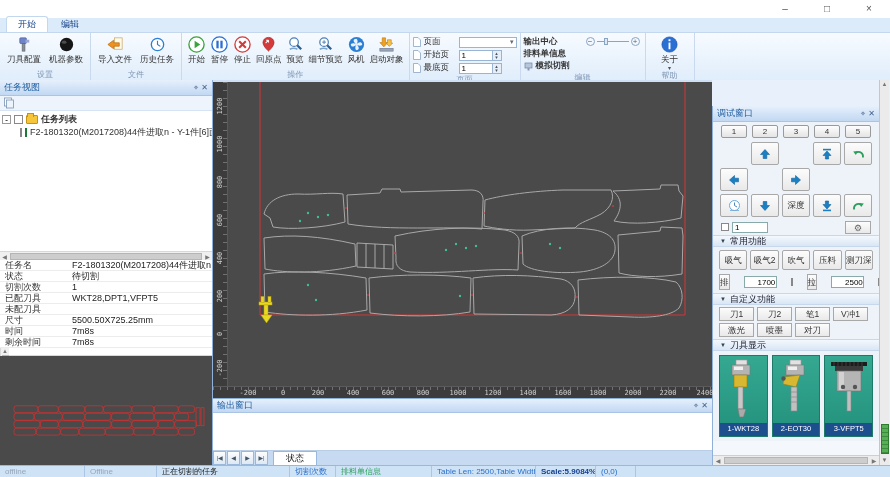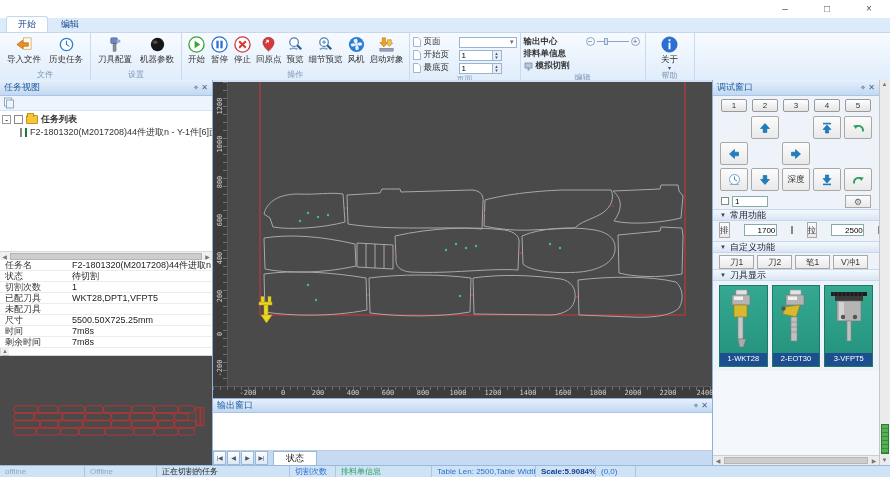--- a/index.html
+++ b/index.html
@@ -84,21 +84,21 @@
   .hruler { height:12px; background:#3c3c3c; border-top:1px solid #5a5a5a; position:relative;
             background-image:repeating-linear-gradient(to right,#707070 0 1px,transparent 1px 7px); background-size:100% 3px; background-repeat:no-repeat; }
   .htick { position:absolute; top:2px; transform:translateX(-50%); color:#cfcfcf; font-size:7px; font-family:"DejaVu Sans Mono",monospace; }
   .output-panel { flex:1; display:flex; flex-direction:column; border-top:1px solid #8fb0d8; }
   .output-body { flex:1; background:#fff; border-bottom:1px solid #b9cde6; }
   .output-tabs { height:14px; background:#c6dbf2; display:flex; align-items:stretch; }
   .navbtn { width:13px; border:1px solid #9ab8dc; background:linear-gradient(#fdfdfd,#dde8f4); font-size:6px; color:#456; text-align:center; line-height:12px; margin-right:1px; }
   .wtab { background:#fff; border:1px solid #9ab8dc; border-bottom:none; padding:0 12px; line-height:13px; margin-left:4px; color:#222; }
 
   
-  .right-panel { width:167px; background:#eef3fa; border-left:1px solid #8fb0d8; display:flex; flex-direction:column; font-size:9px; }
+  .right-panel { width:167px; background:#eef3fa; border-left:1px solid #8fb0d8; display:flex; flex-direction:column; font-size:9px;margin-top:26px; }
   .numrow { height:18px; display:flex; gap:5px; padding:3px 8px 2px; }
   .nbtn { flex:1; border:1px solid #9a9a9a; background:linear-gradient(#fefefe,#e4e4e4); border-radius:2px; text-align:center; line-height:11px; font-size:8px; }
   .jogpad { display:grid; grid-template-columns:repeat(5,1fr); gap:3px; padding:2px 7px; }
   .jbtn { height:23px; border:1px solid #a8a8a8; background:linear-gradient(#fcfcfc,#e9e9e9); border-radius:2px; display:flex; align-items:center; justify-content:center; font-size:8.5px; }
   .jempty { height:23px; }
   .jogval { height:16px; display:flex; align-items:center; gap:3px; padding:0 8px; }
   .jogval input { width:36px; height:11px; border:1px solid #8aa; font-size:8px; padding-left:2px; font-family:inherit; }
   .gearbtn { margin-left:auto; width:26px; height:13px; border:1px solid #a8a8a8; background:linear-gradient(#fcfcfc,#e9e9e9); text-align:center; line-height:12px; font-size:9px; color:#666; }
   .shead { height:12px; background:linear-gradient(#f3f8fd,#d9e6f5); border-top:1px solid #c7d7ec; border-bottom:1px solid #c7d7ec; display:flex; align-items:center; gap:4px; padding:0 7px; color:#223; }
   .shead .tri { font-size:6px; color:#345; }
@@ -144,55 +144,55 @@
     <div class="rtab active">开始</div>
     <div class="rtab">编辑</div>
   </div>
 
   <div class="ribbon-body">
 
     <div class="rgroup">
       <div class="rgroup-content">
         <div class="bigbtn">
           <svg class="icon20" viewBox="0 0 20 20">
-              <rect x="9" y="3" width="8" height="12" fill="#fffbe8" stroke="#c9a96a" stroke-width="0.8"></rect>
-              <path d="M2,10 L8,5.5 V8.2 H14 V11.8 H8 V14.5 Z" fill="#f09020" stroke="#b06a10" stroke-width="0.7"></path>
-            </svg>
-          <span class="cap">导入文件</span>
+              <rect x="5" y="3" width="7" height="6" rx="1" fill="#6f84c8" stroke="#4a5fa0" stroke-width="0.7"></rect>
+              <rect x="11" y="5" width="4" height="3" fill="#9aa8d8"></rect>
+              <rect x="7.5" y="9" width="3" height="8" fill="#8a8f98" stroke="#5a5f68" stroke-width="0.6"></rect>
+            </svg>
+          <span class="cap">刀具配置</span>
         </div>
         <div class="bigbtn">
           <svg class="icon20" viewBox="0 0 20 20">
-              <circle cx="10" cy="10" r="6.5" fill="#fff" stroke="#2a7fd4" stroke-width="1.4"></circle>
-              <path d="M10,6 V10 L13,12" fill="none" stroke="#2a7fd4" stroke-width="1.2"></path>
-            </svg>
-          <span class="cap">历史任务</span>
-        </div>
-      </div>
-      <div class="rgroup-label">文件</div>
+              <circle cx="10" cy="10" r="7" fill="#161616"></circle>
+              <ellipse cx="7.5" cy="7.5" rx="2.5" ry="1.6" fill="#4d4d4d"></ellipse>
+            </svg>
+          <span class="cap">机器参数</span>
+        </div>
+      </div>
+      <div class="rgroup-label">设置</div>
     </div>
 
     <div class="rgroup">
       <div class="rgroup-content">
         <div class="bigbtn">
           <svg class="icon20" viewBox="0 0 20 20">
-              <rect x="5" y="3" width="7" height="6" rx="1" fill="#6f84c8" stroke="#4a5fa0" stroke-width="0.7"></rect>
-              <rect x="11" y="5" width="4" height="3" fill="#9aa8d8"></rect>
-              <rect x="7.5" y="9" width="3" height="8" fill="#8a8f98" stroke="#5a5f68" stroke-width="0.6"></rect>
-            </svg>
-          <span class="cap">刀具配置</span>
+              <rect x="9" y="3" width="8" height="12" fill="#fffbe8" stroke="#c9a96a" stroke-width="0.8"></rect>
+              <path d="M2,10 L8,5.5 V8.2 H14 V11.8 H8 V14.5 Z" fill="#f09020" stroke="#b06a10" stroke-width="0.7"></path>
+            </svg>
+          <span class="cap">导入文件</span>
         </div>
         <div class="bigbtn">
           <svg class="icon20" viewBox="0 0 20 20">
-              <circle cx="10" cy="10" r="7" fill="#161616"></circle>
-              <ellipse cx="7.5" cy="7.5" rx="2.5" ry="1.6" fill="#4d4d4d"></ellipse>
-            </svg>
-          <span class="cap">机器参数</span>
-        </div>
-      </div>
-      <div class="rgroup-label">设置</div>
+              <circle cx="10" cy="10" r="6.5" fill="#fff" stroke="#2a7fd4" stroke-width="1.4"></circle>
+              <path d="M10,6 V10 L13,12" fill="none" stroke="#2a7fd4" stroke-width="1.2"></path>
+            </svg>
+          <span class="cap">历史任务</span>
+        </div>
+      </div>
+      <div class="rgroup-label">文件</div>
     </div>
 
     <div class="rgroup">
       <div class="rgroup-content">
         <div class="opbtn">
           <svg class="icon20" viewBox="0 0 20 20">
               <circle cx="10" cy="10" r="8" fill="#fff" stroke="#3aa33a" stroke-width="1.4"></circle>
               <path d="M8,6 L14,10 L8,14 Z" fill="#3aa33a"></path>
             </svg>
           <span class="cap">开始</span>
@@ -651,38 +651,50 @@
       <div class="jogval">
         <span class="ccb"></span>
         <input value="1" style="">
         <div class="gearbtn"><span>⚙</span></div>
       </div>
 
       <div class="shead">
         <span class="tri">▼</span>
         <span>常用功能</span>
       </div>
+      <div class="btnrow">
+        <div class="fbtn">吸气</div>
+        <div class="fbtn">吸气2</div>
+        <div class="fbtn">吹气</div>
+        <div class="fbtn">压料</div>
+        <div class="fbtn">测刀深</div>
+      </div>
       <div class="feedrow">
         <div class="fb">排料</div>
         <input value="1700" style="">
         <span class="ccb"></span>
         <div class="fb">拉料</div>
         <input value="2500" style="">
         <span class="ccb"></span>
       </div>
 
       <div class="shead">
         <span class="tri">▼</span>
         <span>自定义功能</span>
       </div>
       <div class="custrow">
         <div class="cbtn">刀1</div>
         <div class="cbtn">刀2</div>
         <div class="cbtn">笔1</div>
         <div class="cbtn">V冲1</div>
+      </div>
+      <div class="custrow" style="padding-bottom:2px;">
+        <div class="cbtn">激光</div>
+        <div class="cbtn">喷墨</div>
+        <div class="cbtn">对刀</div>
       </div>
 
       <div class="shead">
         <span class="tri">▼</span>
         <span>刀具显示</span>
       </div>
       <div class="cards">
         <div class="card">
           <div class="cimg">
             <svg width="40" height="62" viewBox="0 0 40 62">

